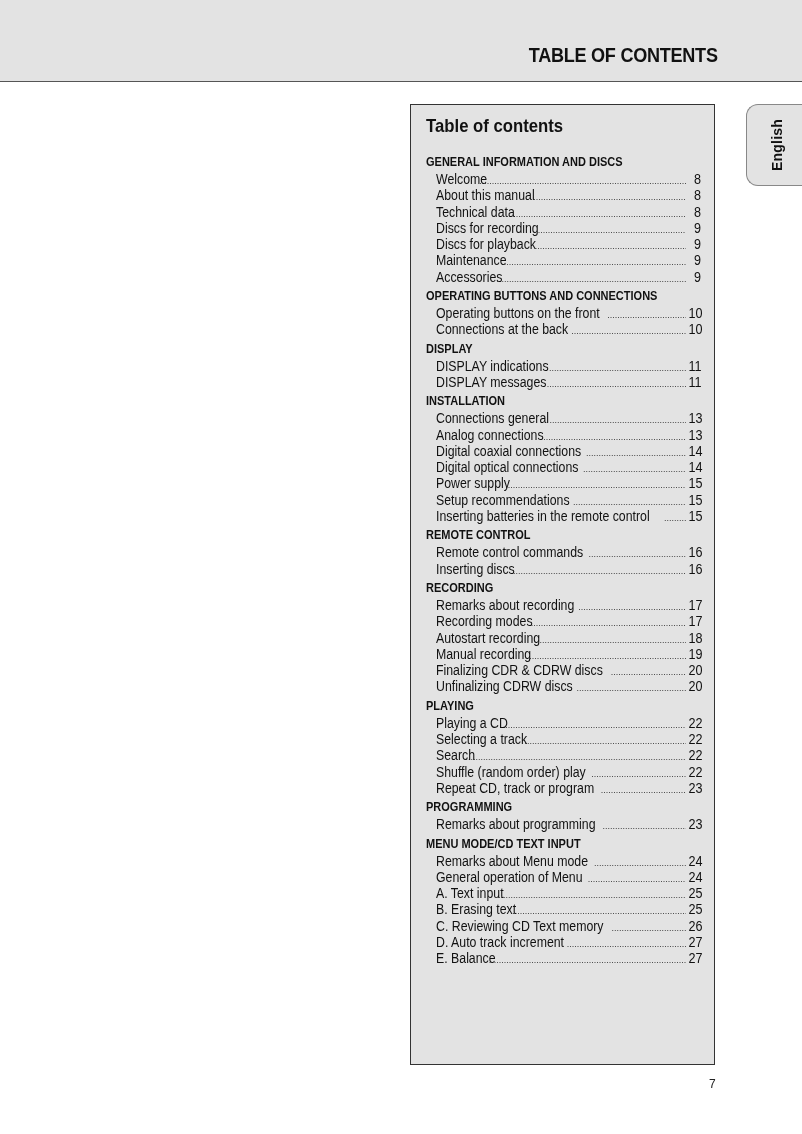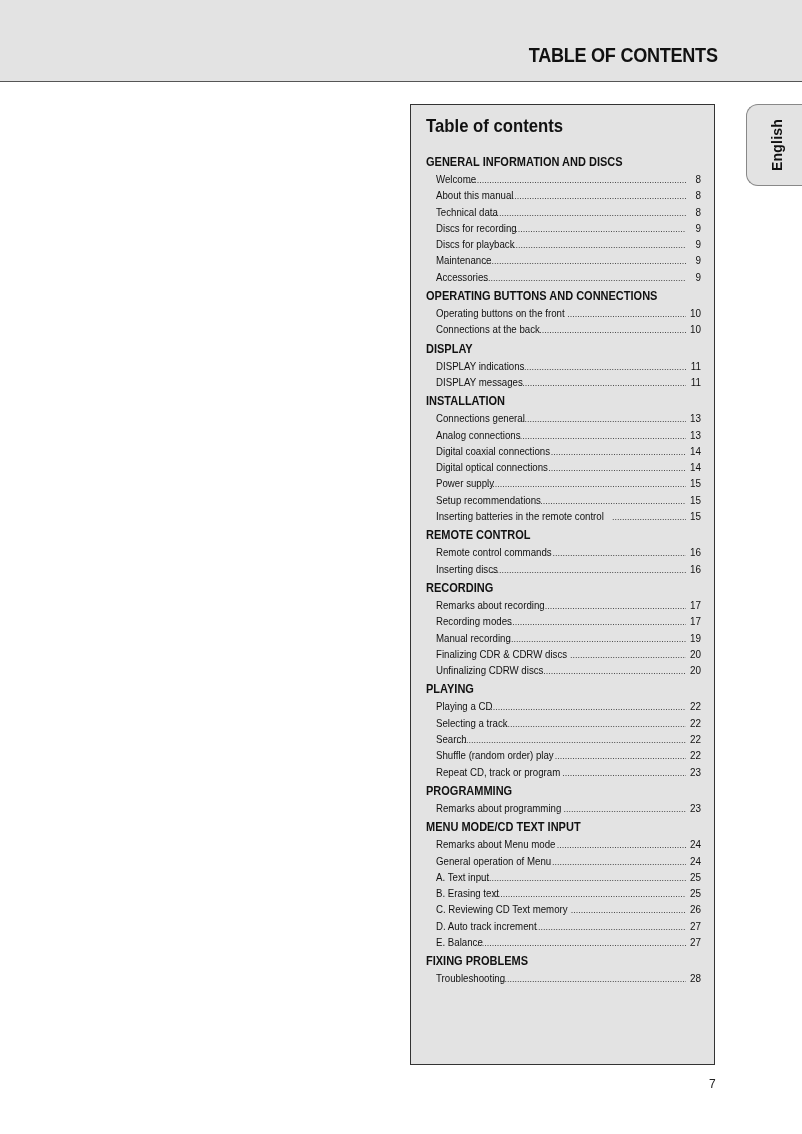--- a/index.html
+++ b/index.html
@@ -46,21 +46,21 @@
     position: absolute; left: 15px; top: 49px; width: 275px;
   }
   .section { margin-bottom: 3px; }
   .section-heading {
     font-weight: bold; font-size: 12.5px; height: 17px; line-height: 17px;
     transform: scaleX(0.88); transform-origin: left center; white-space: nowrap;
   }
   .entry {
     display: flex; align-items: baseline;
     height: 16.3px; line-height: 16.3px;
-    padding-left: 10px; font-size: 11px;
+    padding-left: 10px; font-size: 14px;
   }
   .entry-label {
     white-space: nowrap; transform: scaleX(0.88); transform-origin: left center;
     margin-right: -6%;
   }
   .entry-dots {
     flex: 1; overflow: hidden; white-space: nowrap; color: #333;
     font-size: 9px; letter-spacing: 0px; margin: 0 1px;
   }
   .entry-dots::before {
@@ -206,20 +206,25 @@
           <span class="entry-label">Remarks about recording</span>
           <span class="entry-dots"></span>
           <span class="entry-page">17</span>
         </div>
         <div class="entry">
           <span class="entry-label">Recording modes</span>
           <span class="entry-dots"></span>
           <span class="entry-page">17</span>
         </div>
         <div class="entry">
+          <span class="entry-label">Autostart recording</span>
+          <span class="entry-dots"></span>
+          <span class="entry-page">18</span>
+        </div>
+        <div class="entry">
           <span class="entry-label">Manual recording</span>
           <span class="entry-dots"></span>
           <span class="entry-page">19</span>
         </div>
         <div class="entry">
           <span class="entry-label">Finalizing CDR &amp; CDRW discs</span>
           <span class="entry-dots"></span>
           <span class="entry-page">20</span>
         </div>
         <div class="entry">
@@ -293,26 +298,18 @@
         </div>
         <div class="entry">
           <span class="entry-label">D. Auto track increment</span>
           <span class="entry-dots"></span>
           <span class="entry-page">27</span>
         </div>
         <div class="entry">
           <span class="entry-label">E. Balance</span>
           <span class="entry-dots"></span>
           <span class="entry-page">27</span>
-        </div>
-      </div>
-      <div class="section">
-        <div class="section-heading">FIXING PROBLEMS</div>
-        <div class="entry">
-          <span class="entry-label">Troubleshooting</span>
-          <span class="entry-dots"></span>
-          <span class="entry-page">28</span>
         </div>
       </div>
     </div>
 </div>
 
 <div class="page-number">7</div>
 
 </body></html>

